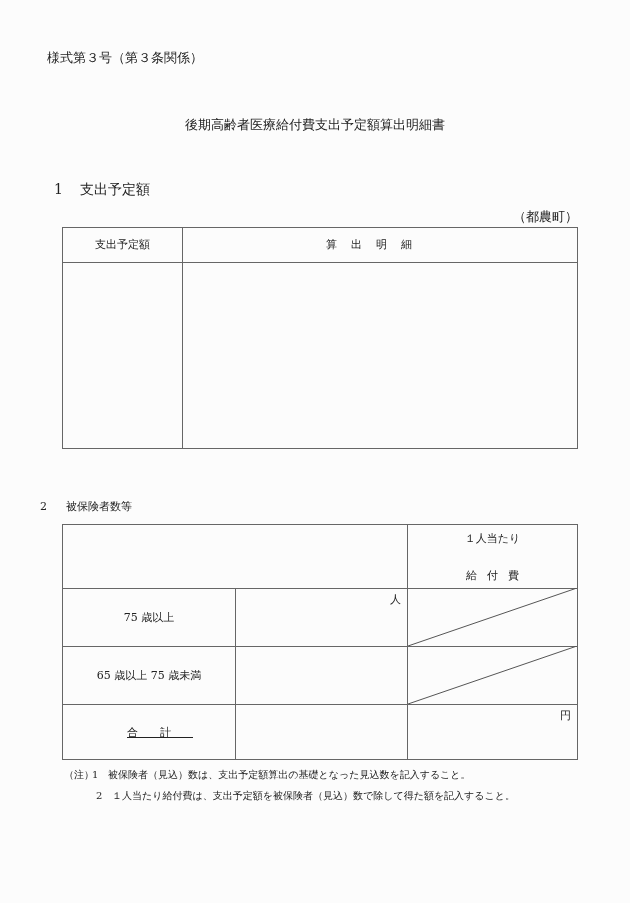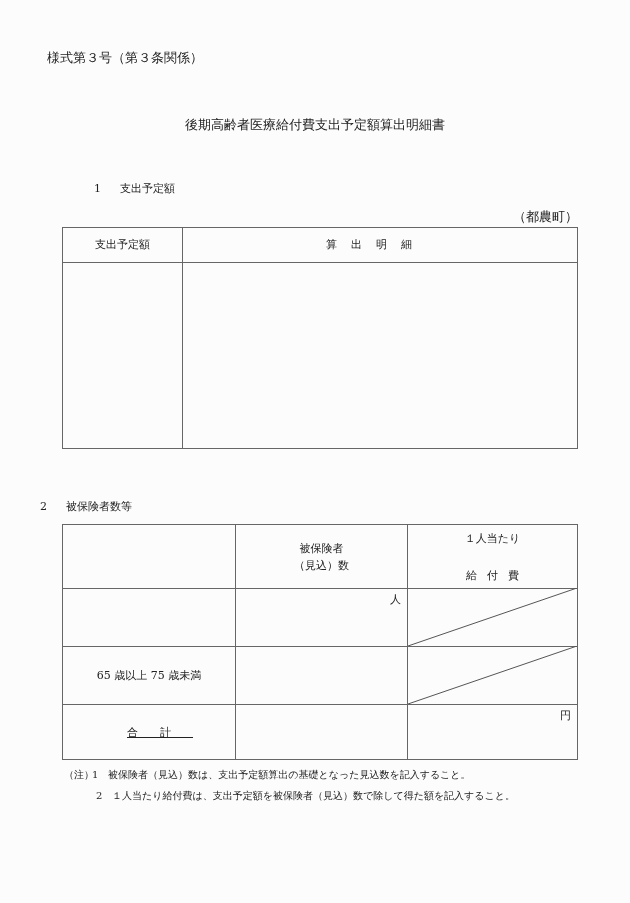--- a/index.html
+++ b/index.html
@@ -1,21 +1,21 @@
 <!DOCTYPE html>
 <html><head>
 <meta charset="utf-8">
 <style>
   html, body { margin:0; padding:0; background:#fcfcfc; }
   body { width:630px; height:903px; position:relative; overflow:hidden;
          font-family:"DejaVu Serif","Liberation Serif",serif; color:#222; }
   .abs { position:absolute; white-space:nowrap; }
   .form-no { left:47px; top:49px; font-size:13px; }
   .title { left:0; width:630px; top:116px; font-size:13px; text-align:center; }
-  .sec1 { left:54px; top:181px; font-size:11px;margin-left:40px; }
+  .sec1 { left:54px; top:181px; font-size:14px; }
   .sec1 .num, .sec2 .num { display:inline-block; width:26px; }
   .town { right:52px; top:208px; font-size:13px; }
   .sec2 { left:40px; top:499px; font-size:11px; }
 
   .tbl1 { position:absolute; left:62px; top:227px; width:516px; height:222px;
           border:1px solid #666; box-sizing:border-box; }
   .tbl1 .hdr { position:absolute; left:0; top:0; right:0; height:34px; border-bottom:1px solid #666; }
   .tbl1 .vdiv { position:absolute; left:119px; top:0; bottom:0; border-left:1px solid #666; }
   .tbl1 .h1 { position:absolute; left:0; width:119px; top:0; height:34px; line-height:34px;
               text-align:center; font-size:11px; }
@@ -64,35 +64,30 @@
   <div class="c2"></div>
 </div>
 
 <div class="abs sec2">
   <span class="num">2</span><span>被保険者数等</span>
 </div>
 
 <div class="tbl2">
   <div class="row" style="top:0;height:63px;">
     <div class="cell col1"></div>
-    <div class="cell col2 center">
-      <div>
-          <div>被保険者</div>
-          <div>（見込）数</div>
-        </div>
-    </div>
     <div class="cell col3 center">
       <div>
           <div>１人当たり</div>
           <div class="spread2">給付費</div>
         </div>
     </div>
   </div>
 
   <div class="row" style="top:63px;height:58px;">
+    <div class="cell col1 center">75 歳以上</div>
     <div class="cell col2">
       <span class="unit">人</span>
     </div>
     <div class="cell col3">
       <svg class="diag" viewBox="0 0 100 100" preserveAspectRatio="none">
           <line x1="0" y1="100" x2="100" y2="0" stroke="#555" stroke-width="1" vector-effect="non-scaling-stroke"></line>
         </svg>
     </div>
   </div>
 

